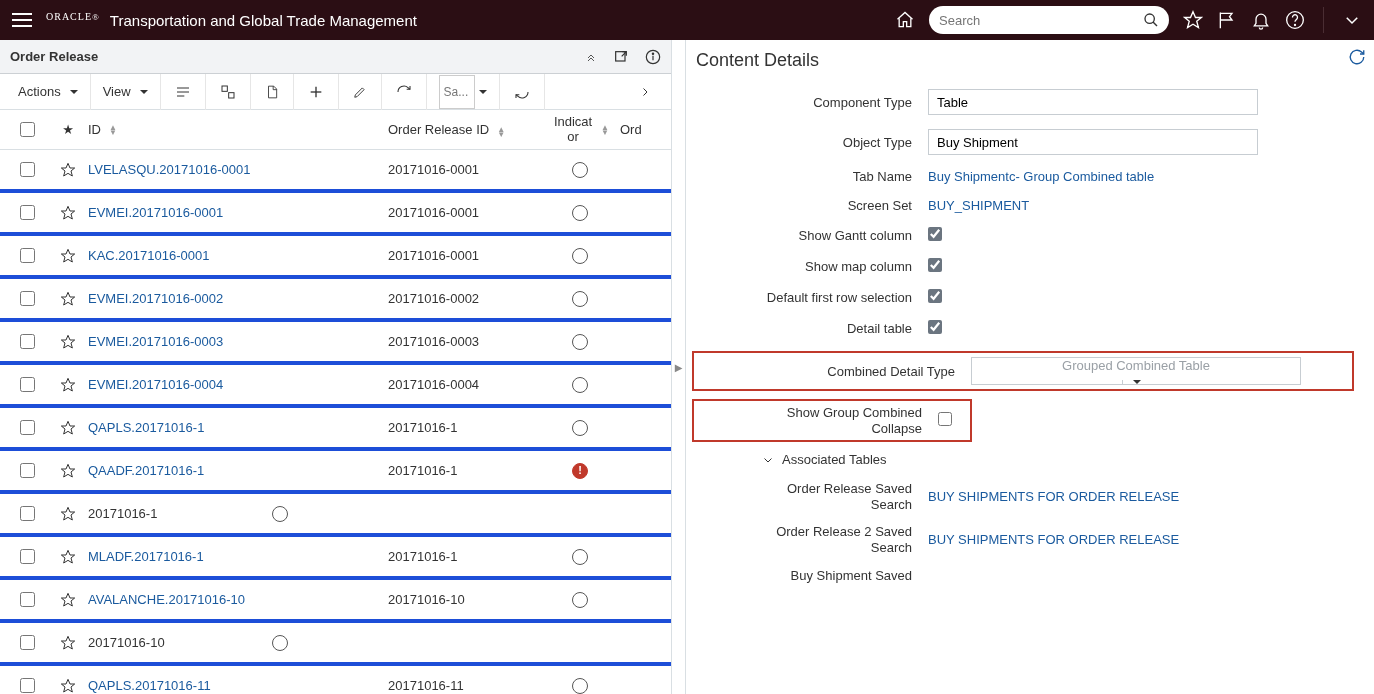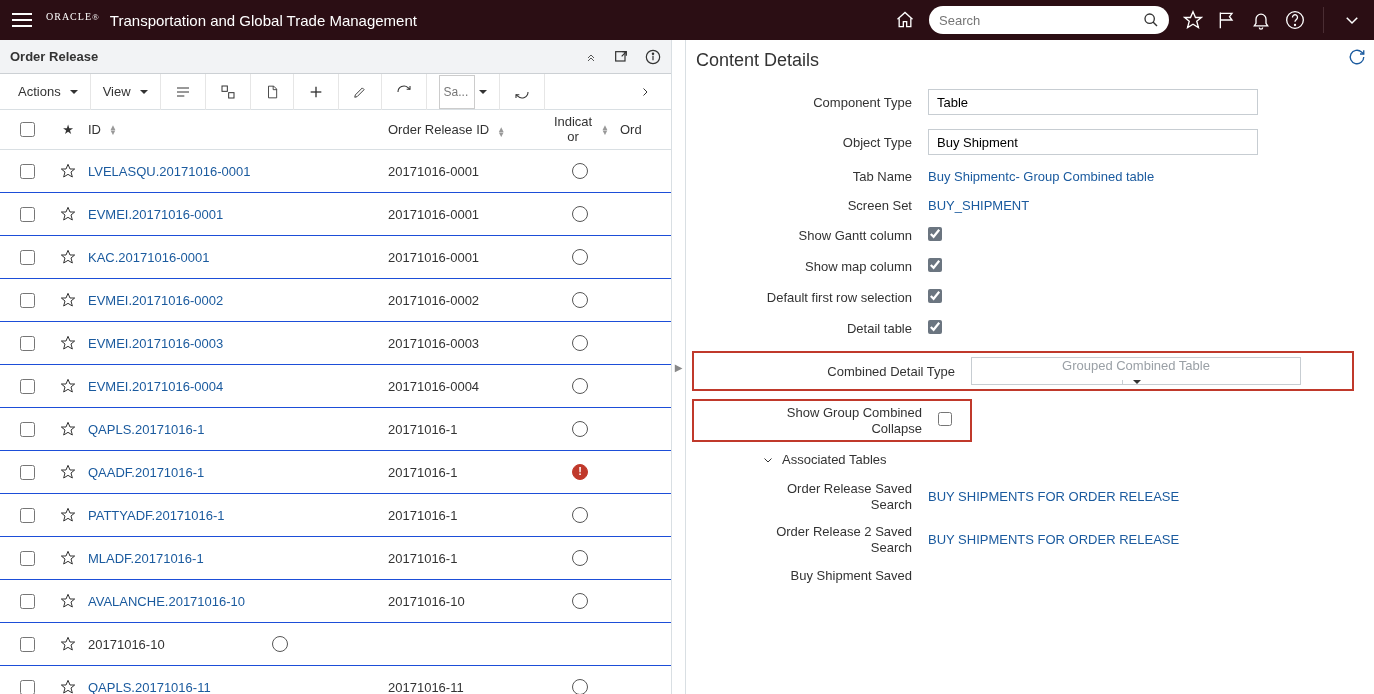--- a/index.html
+++ b/index.html
@@ -53,21 +53,21 @@
   .colheads{display:flex;align-items:center;height:40px;border-bottom:1px solid #d9dfe3;padding:0 6px;font-size:13px;}
   .col-cb{width:42px;display:flex;justify-content:center;}
   .col-star{width:40px;text-align:center;}
   .col-id{width:300px;display:flex;align-items:center;gap:8px;}
   .col-ori{width:152px;display:flex;align-items:flex-end;gap:8px;}
   .col-ind{width:80px;text-align:center;line-height:1.1;display:flex;align-items:center;justify-content:center;gap:6px;}
   .col-ord{width:40px;}
   .sorticons{display:flex;flex-direction:column;align-items:center;color:#999;line-height:5px;font-size:8px;}
   
   .rows{flex:1;overflow:auto;}
-  .row{display:flex;align-items:center;height:43px;border-bottom:1px solid #1d4ed8;padding:0 6px;}
+  .row{display:flex;align-items:center;height:43px;border-bottom:4px solid #1d4ed8;padding:0 6px;}
   .row .cb{width:42px;display:flex;justify-content:center;}
   .row .star{width:40px;display:flex;justify-content:center;color:#333;}
   .row .idcell{width:300px;color:#1a5a9e;cursor:pointer;}
   .row .oricell{width:152px;}
   .row .indcell{width:80px;display:flex;justify-content:center;}
   .circle{width:16px;height:16px;border:1.5px solid #555;border-radius:50%;}
   .circle.error{background:#c0392b;border-color:#c0392b;position:relative;}
   .circle.error::after{content:"!";color:#fff;font-weight:bold;position:absolute;left:50%;top:50%;transform:translate(-50%,-55%);font-size:11px;}
   input[type=checkbox].cb-std{width:15px;height:15px;accent-color:#666;}
   
@@ -381,21 +381,20 @@
         </div>
         <div class="row">
           <div class="cb">
             <input type="checkbox" class="cb-std" style="">
           </div>
           <div class="star">
             <svg width="16" height="16" viewBox="0 0 24 24" fill="none" stroke="#333" stroke-width="1.5">
               <polygon points="12 2 15 9 22 9 16.5 13.5 18.5 21 12 17 5.5 21 7.5 13.5 2 9 9 9"></polygon>
             </svg>
           </div>
-          <div class="idcell">PATTYADF.20171016-1</div>
           <div class="oricell">20171016-1</div>
           <div class="indcell">
             <span class="circle"></span>
           </div>
         </div>
         <div class="row">
           <div class="cb">
             <input type="checkbox" class="cb-std" style="">
           </div>
           <div class="star">

